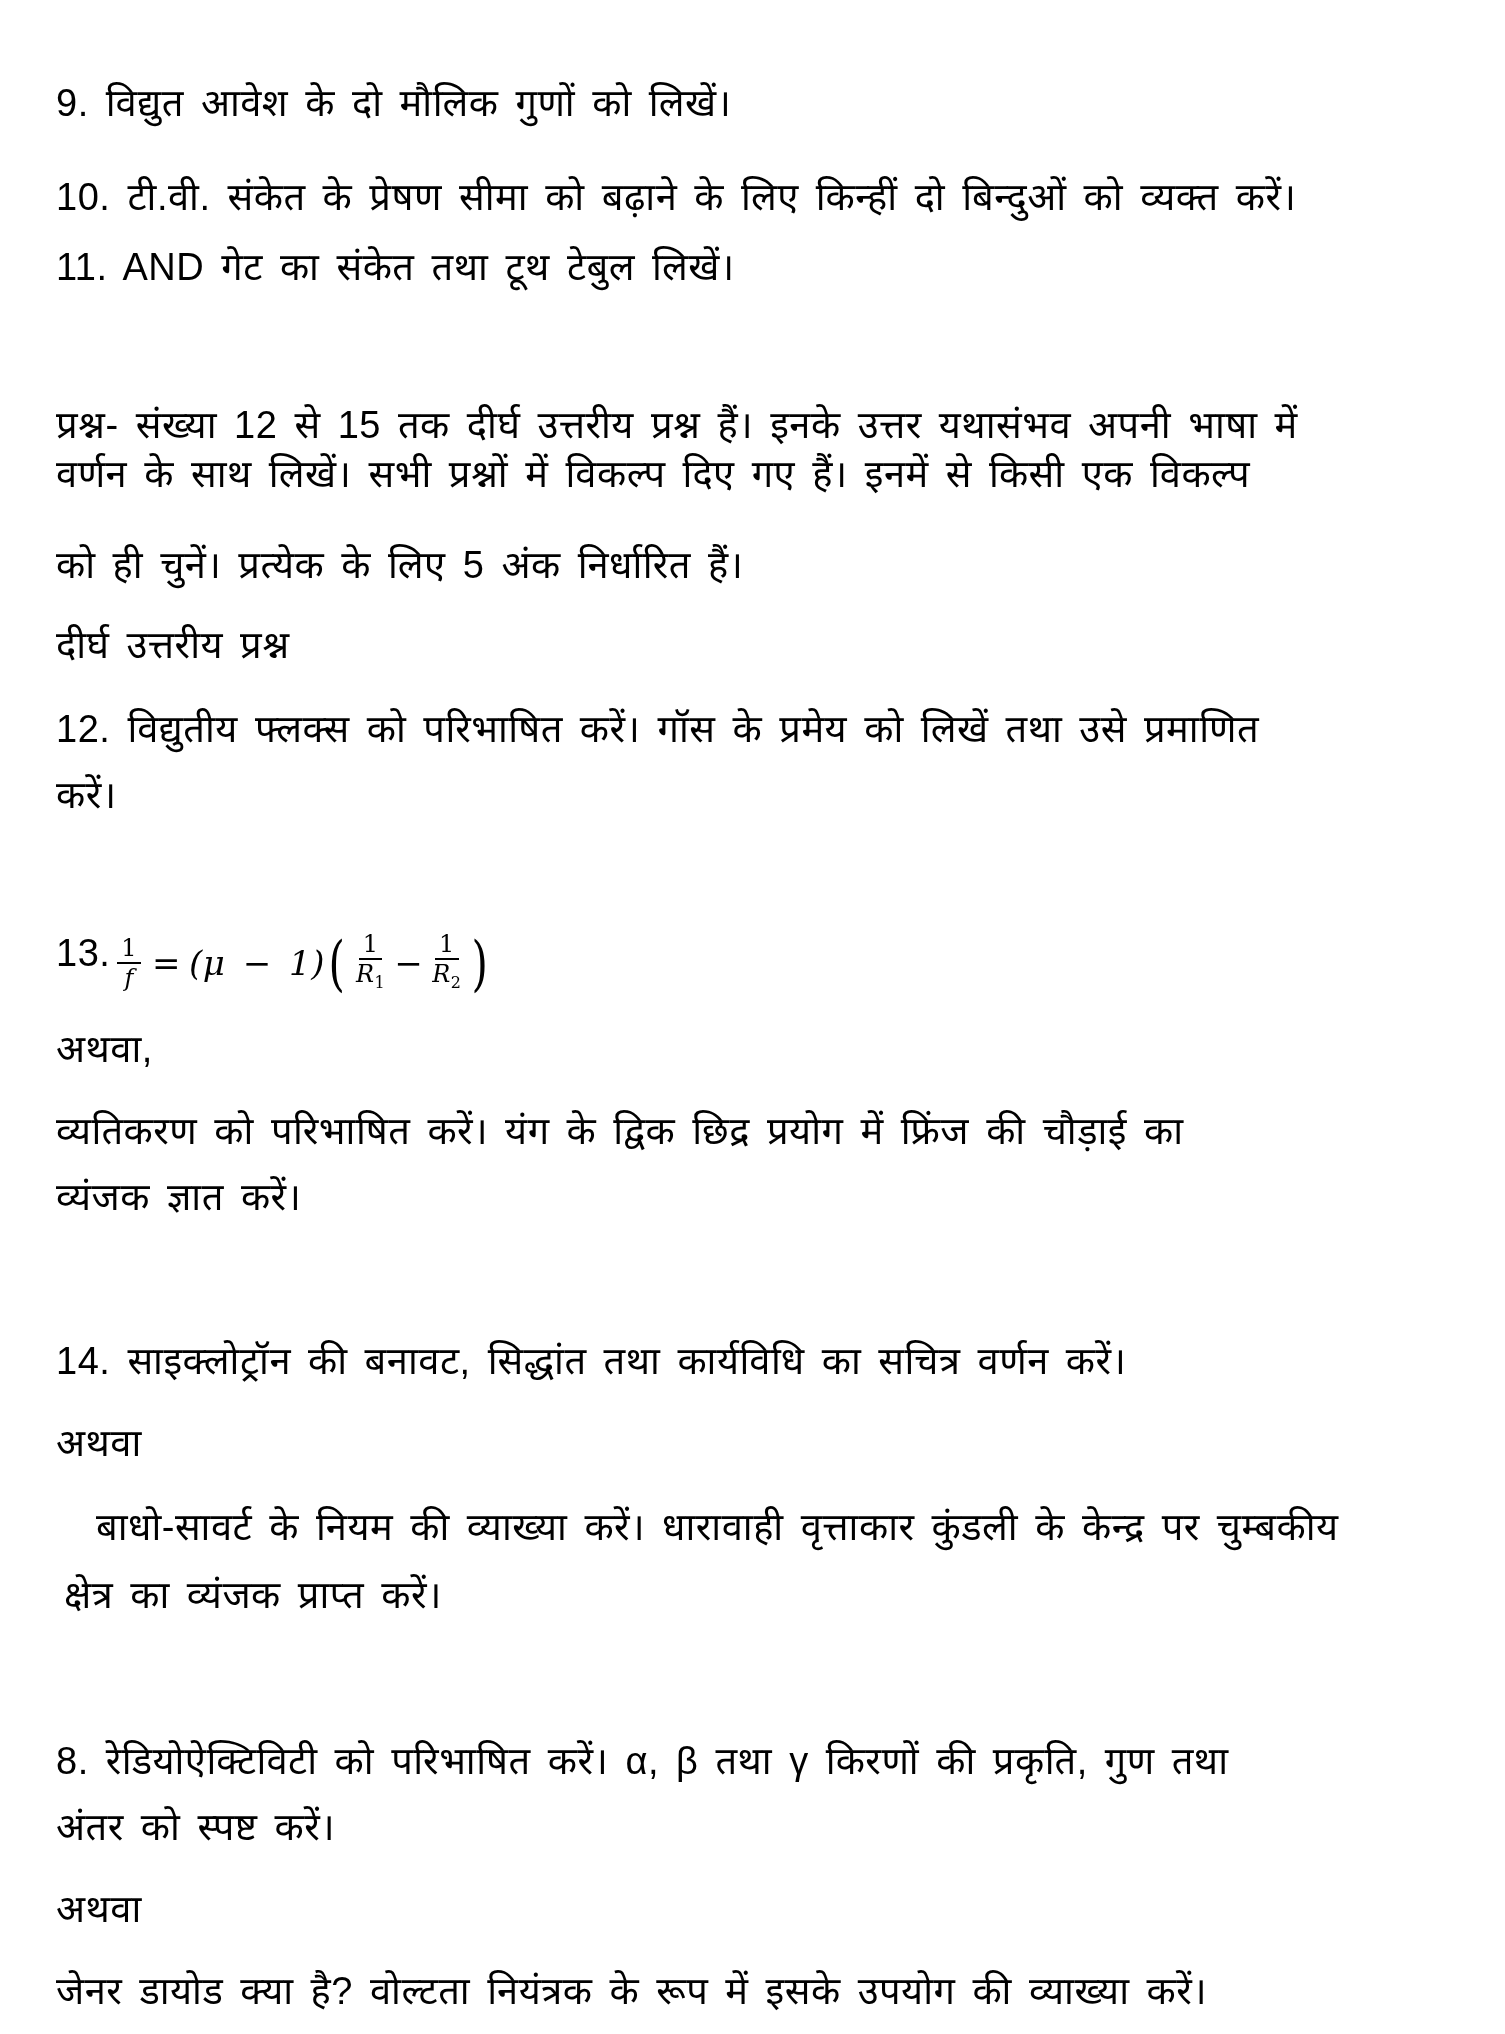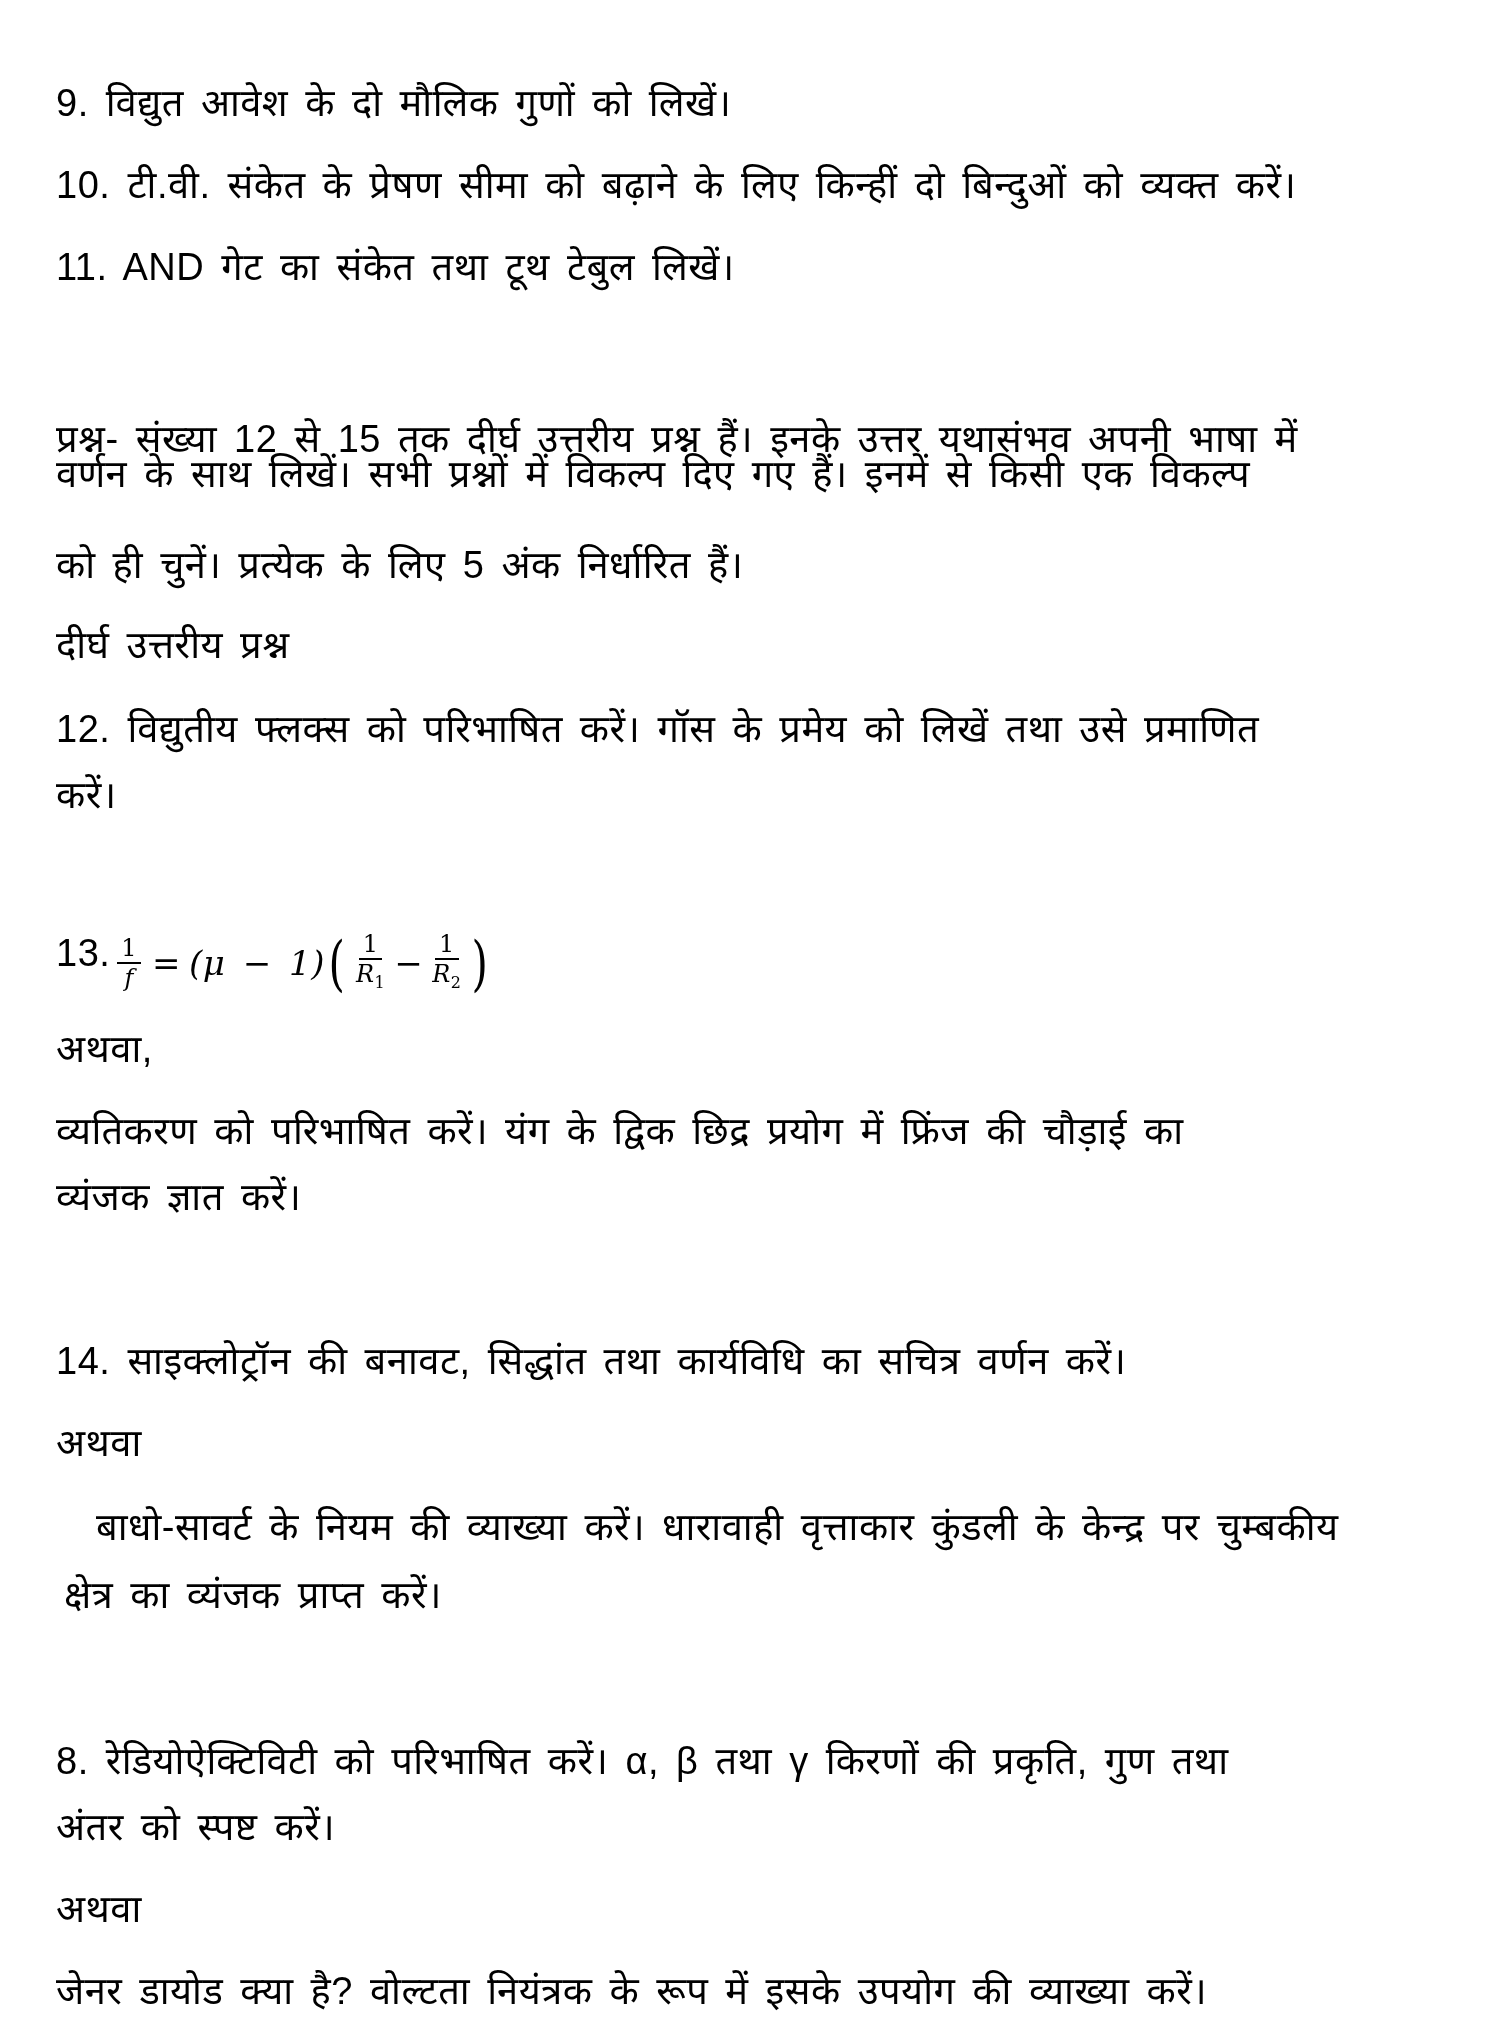--- a/index.html
+++ b/index.html
@@ -49,30 +49,30 @@
   </style>
 </head>
 <body>
 
 <div>
 
   <div class="line" style="top:80px;">
     <span>9.</span>
     <span>विद्युत आवेश के दो मौलिक गुणों को लिखें।</span>
   </div>
-  <div class="line" style="top:162px;">
+  <div class="line" style="top:174px;">
     <span>10.</span>
     <span>टी.वी. संकेत के प्रेषण सीमा को बढ़ाने के लिए किन्हीं दो बिन्दुओं को व्यक्त करें।</span>
   </div>
   <div class="line" style="top:244px;">
     <span>11.</span>
     <span>AND गेट का संकेत तथा टूथ टेबुल लिखें।</span>
   </div>
 
-  <div class="line" style="top:416px;">प्रश्न- संख्या 12 से 15 तक दीर्घ उत्तरीय प्रश्न हैं। इनके उत्तर यथासंभव अपनी भाषा में</div>
+  <div class="line" style="top:402px;">प्रश्न- संख्या 12 से 15 तक दीर्घ उत्तरीय प्रश्न हैं। इनके उत्तर यथासंभव अपनी भाषा में</div>
   <div class="line" style="top:451px;">वर्णन के साथ लिखें। सभी प्रश्नों में विकल्प दिए गए हैं। इनमें से किसी एक विकल्प</div>
   <div class="line" style="top:542px;">को ही चुनें। प्रत्येक के लिए 5 अंक निर्धारित हैं।</div>
 
   <div class="line" style="top:622px;">दीर्घ उत्तरीय प्रश्न</div>
 
   <div class="line" style="top:706px;">
     <span>12.</span>
     <span>विद्युतीय फ्लक्स को परिभाषित करें। गॉस के प्रमेय को लिखें तथा उसे प्रमाणित</span>
   </div>
   <div class="line" style="top:772px;">करें।</div>

